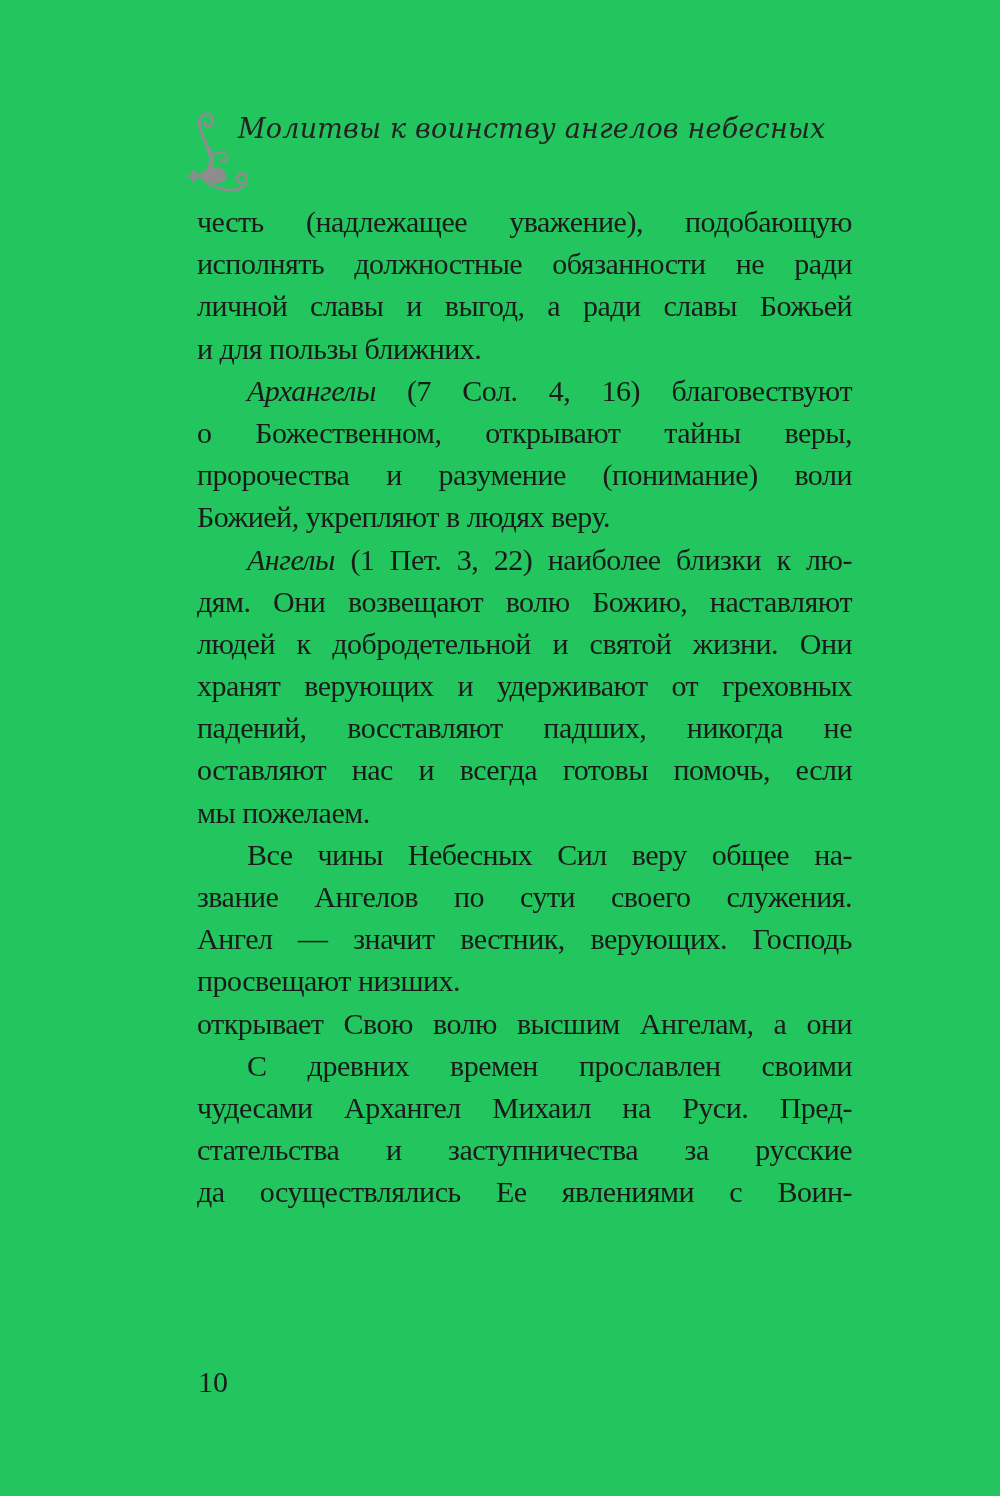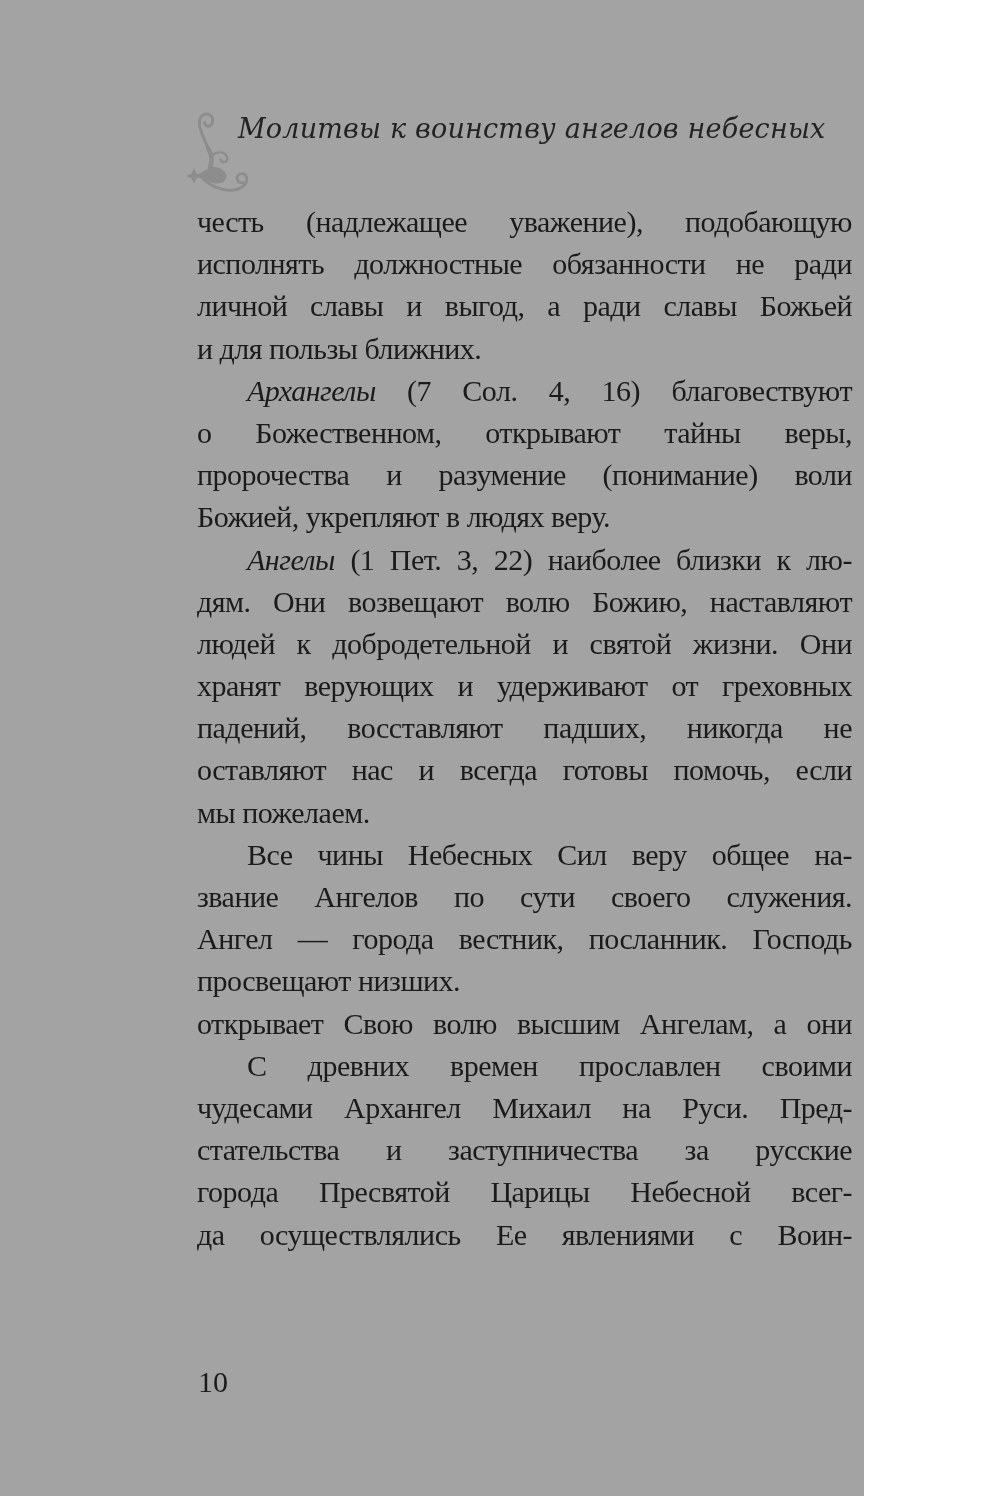--- a/index.html
+++ b/index.html
@@ -2,23 +2,23 @@
 <html><head>
 <meta charset="utf-8">
 <style>
   html, body {
     margin: 0;
     padding: 0;
     background: #ffffff;
   }
   .page {
     position: relative;
-    width: 864px;
+    width: 1000px;
     height: 1496px;
-    background: #a3a3a3;
+    background: #22c55e;
     overflow: hidden;
     font-family: "Liberation Serif", serif;
     color: #1b1b1b;
   }
   
   .ornament {
     position: absolute;
     left: 186px;
     top: 108px;
     width: 72px;
@@ -111,25 +111,24 @@
       <div class="line flush">Божией, укрепляют в людях веру.</div>
       <div class="line indent"><em>Ангелы</em><span> (1 Пет. 3, 22) наиболее близки к лю-</span></div>
       <div class="line">дям. Они возвещают волю Божию, наставляют</div>
       <div class="line">людей к добродетельной и святой жизни. Они</div>
       <div class="line">хранят верующих и удерживают от греховных</div>
       <div class="line">падений, восставляют падших, никогда не</div>
       <div class="line">оставляют нас и всегда готовы помочь, если</div>
       <div class="line flush">мы пожелаем.</div>
       <div class="line indent">Все чины Небесных Сил веру общее на-</div>
       <div class="line">звание Ангелов по сути своего служения.</div>
-      <div class="line">Ангел — города вестник, посланник. Господь</div>
+      <div class="line">Ангел — значит вестник, верующих. Господь</div>
       <div class="line flush">просвещают низших.</div>
       <div class="line">открывает Свою волю высшим Ангелам, а они</div>
       <div class="line indent">С древних времен прославлен своими</div>
       <div class="line">чудесами Архангел Михаил на Руси. Пред-</div>
       <div class="line">стательства и заступничества за русские</div>
-      <div class="line">города Пресвятой Царицы Небесной всег-</div>
       <div class="line">да осуществлялись Ее явлениями с Воин-</div>
     </div>
 
   <div class="page-number">10</div>
 
 </div>
 
 </body></html>

